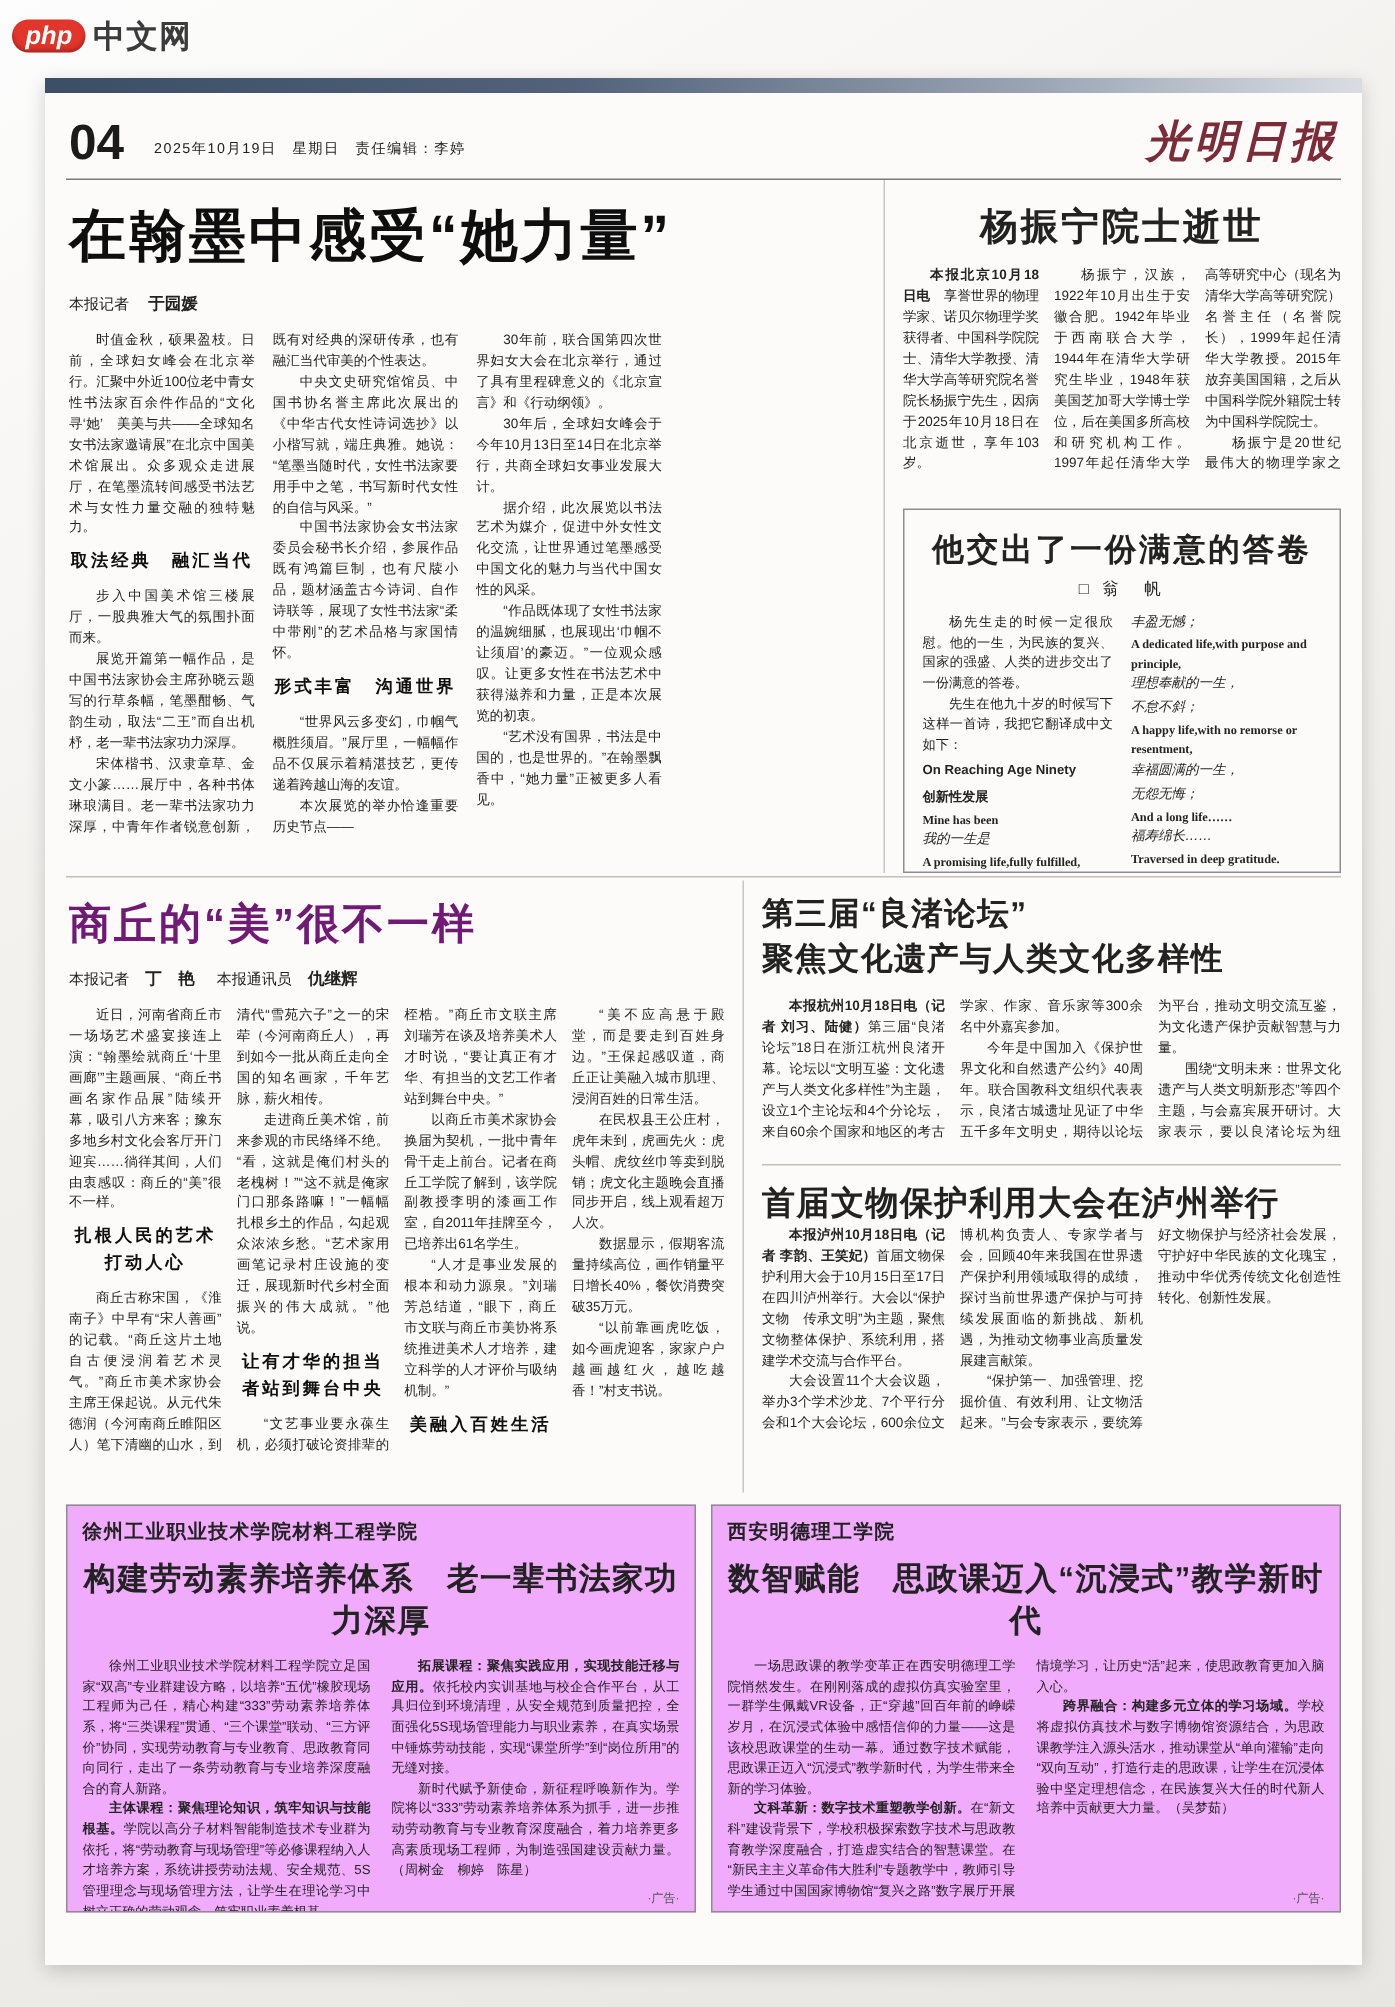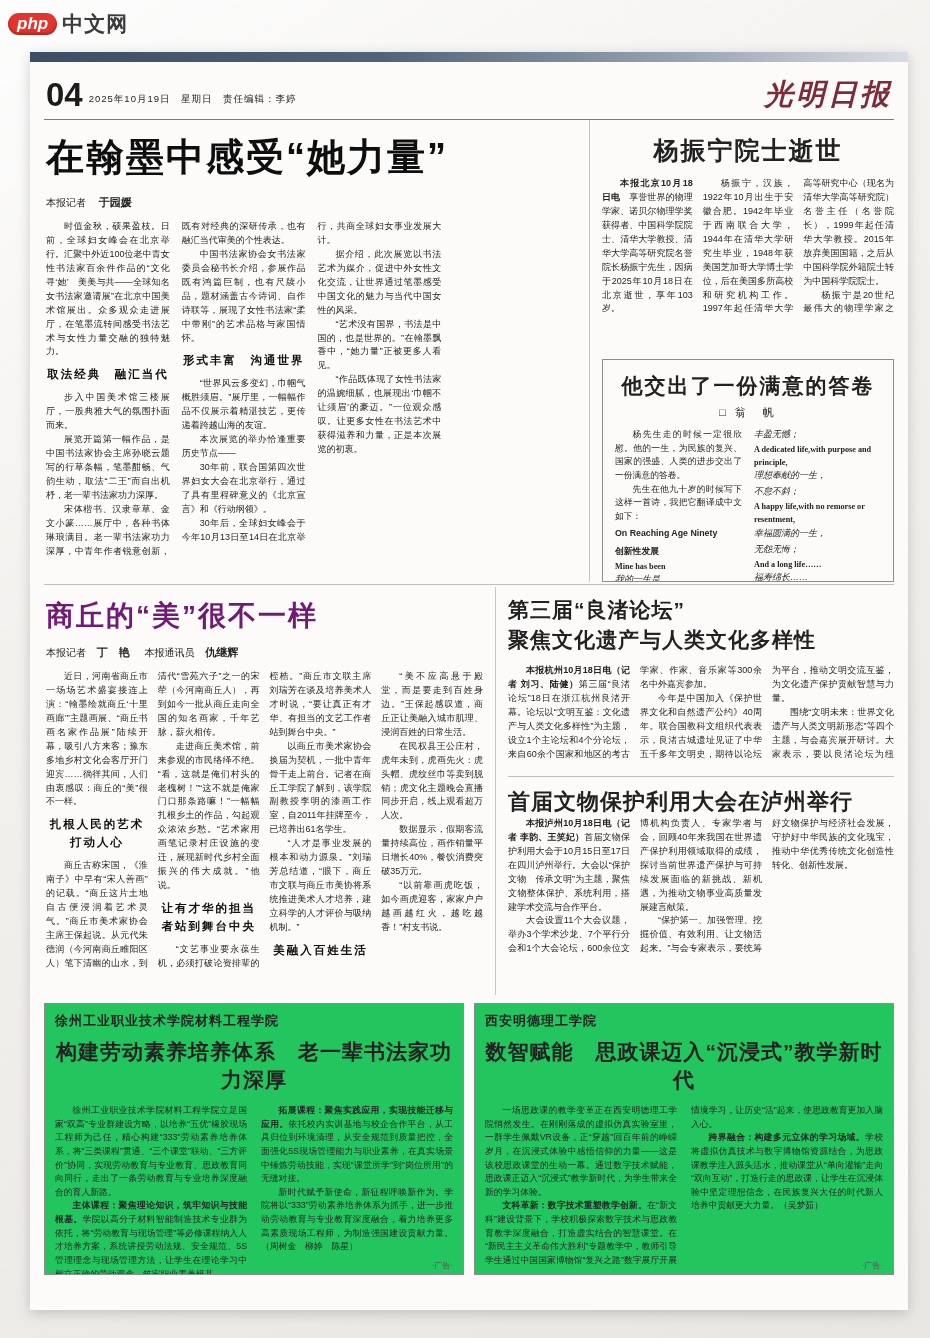--- a/index.html
+++ b/index.html
@@ -16,42 +16,42 @@
     box-shadow:inset 0 -2px 3px rgba(0,0,0,.25); }
   .wm-text { color:#3b3b3b; font-weight:bold; font-size:21px; letter-spacing:1px; }
 
   
   .paper { position:absolute; left:30px; top:52px; width:878px; height:1258px;
     background:#fcfbf9; box-shadow:0 3px 12px rgba(0,0,0,.18);
     padding:0 14px; overflow:hidden; }
   .topstrip { position:absolute; top:0; left:0; width:100%; height:10px;
     background:linear-gradient(90deg,#3c4e66 0%,#51627a 40%,#9aa5b4 75%,#d9dde3 100%); }
 
-  .header { display:flex; align-items:flex-end; gap:6px; padding:26px 2px 8px; }
+  .header { display:flex; align-items:flex-end; gap:20px; padding:26px 2px 8px; }
   .pagenum { font-size:33px; font-weight:bold; color:#1b1b1b; line-height:1; }
   .section-title { font-size:37px; font-weight:900; color:#2a5a8e; line-height:1; letter-spacing:4px; }
   .dateline { font-size:9.5px; color:#222; padding-bottom:5px; letter-spacing:1px; }
   .masthead { margin-left:auto; font-size:29px; color:#7c2c38; font-style:italic; font-weight:bold;
     font-family:"DejaVu Serif","Liberation Serif",serif; line-height:1; padding-bottom:2px; letter-spacing:3px; }
   .header-rule { border:0; border-top:1.5px solid #7b7b7b; margin:0; }
   .hrule { border:0; border-top:1px solid #c3bfb8; margin:2px 0; }
 
   .para { margin:0; text-indent:2em; }
   .body-cols { font-size:9px; line-height:1.55; color:#242424; text-align:justify; column-fill:auto; overflow:hidden; }
   .subhead { font-weight:bold; text-align:center; text-indent:0; font-size:11.5px; margin:7px 0; color:#101010; letter-spacing:2px; }
   .body-cols b { font-weight:bold; }
 
   .row1 { display:flex; height:462px; }
   .main-article { flex:1; padding:8px 12px 0 2px; border-right:1px solid #c9c5bf; overflow:hidden; }
   .main-headline { font-size:38px; font-weight:900; color:#0e0e0e; letter-spacing:2px; margin:4px 0 12px; }
   .byline { font-size:10px; margin:0 0 10px; color:#222; }
   .byline .bl-name { font-weight:bold; font-size:11px; margin-left:10px; }
   .main-body { column-count:4; column-gap:12px; height:340px; }
 
-  .right-col { width:304px; padding:2px 0 0 12px; display:flex; flex-direction:column; overflow:hidden;gap:20px; }
+  .right-col { width:304px; padding:2px 0 0 12px; display:flex; flex-direction:column; overflow:hidden; }
   .yang-headline { text-align:center; font-size:25px; font-weight:900; margin:12px 0 10px; letter-spacing:2px; }
   .yang-body { column-count:3; column-gap:10px; height:150px; }
   .answer-box { border:1px solid #8d8d8d; margin-top:12px; padding:8px 12px 4px; flex:1; overflow:hidden; position:relative; }
   .answer-headline { text-align:center; font-size:21px; font-weight:900; margin:4px 0 5px; letter-spacing:2px; }
   .answer-author { text-align:center; font-size:11px; margin:0 0 8px; letter-spacing:3px; }
   .answer-body { column-count:2; column-gap:12px; height:200px; font-size:8.8px; }
   .poem-en { margin:0; text-indent:0; font-family:"Liberation Serif",serif; font-size:8.2px; font-weight:bold; text-align:left; }
   .poem-zh { margin:0 0 2px; text-indent:0; font-style:italic; font-size:9px; text-align:left; }
   .poem-head { margin:4px 0 2px; text-indent:0; font-weight:bold; text-align:left; }
 
@@ -63,21 +63,21 @@
   .sq-body { column-count:4; column-gap:10px; height:308px; }
 
   .row2-right { flex:1; padding:4px 0 0 12px; display:flex; flex-direction:column; overflow:hidden; }
   .lz-headline { font-size:21px; font-weight:900; margin:4px 0 0; letter-spacing:1px; line-height:1.45; }
   .lz-headline.second { margin:0 0 8px; }
   .lz-body { column-count:3; column-gap:10px; height:110px; }
   .ww-headline { font-size:22px; font-weight:900; margin:8px 0 0; letter-spacing:1px; }
   .ww-body { column-count:3; column-gap:10px; height:142px; }
 
   .row3 { display:flex; gap:10px; margin-top:8px; height:272px; }
-  .ad-box { flex:1; border:1px solid #8d8d8d; padding:8px 10px 4px; overflow:hidden; position:relative; background:#22c55e; }
+  .ad-box { flex:1; border:1px solid #8d8d8d; padding:8px 10px 4px; overflow:hidden; position:relative; background:#f0abfc; }
   .ad-kicker { font-size:13px; font-weight:900; margin:0 0 8px; letter-spacing:1px; }
   .ad-headline { font-size:21px; font-weight:900; text-align:center; margin:0 0 10px; letter-spacing:1px; }
   .ad-body { column-count:2; column-gap:14px; height:178px; font-size:8.8px; }
   .ad-mark { position:absolute; right:10px; bottom:3px; font-size:8px; color:#555; }
 </style>
 </head>
 <body>
 
 <div class="watermark">
   <span class="php-badge">php</span>
@@ -100,29 +100,30 @@
       <div class="byline">
         <span>本报记者</span>
         <span class="bl-name">于园媛</span>
       </div>
       <div class="body-cols main-body">
           <p class="para">时值金秋，硕果盈枝。日前，全球妇女峰会在北京举行。汇聚中外近100位老中青女性书法家百余件作品的“文化寻‘她’　美美与共——全球知名女书法家邀请展”在北京中国美术馆展出。众多观众走进展厅，在笔墨流转间感受书法艺术与女性力量交融的独特魅力。</p>
           <p class="subhead">取法经典　融汇当代</p>
           <p class="para">步入中国美术馆三楼展厅，一股典雅大气的氛围扑面而来。</p>
           <p class="para">展览开篇第一幅作品，是中国书法家协会主席孙晓云题写的行草条幅，笔墨酣畅、气韵生动，取法“二王”而自出机杼，老一辈书法家功力深厚。</p>
           <p class="para">宋体楷书、汉隶章草、金文小篆……展厅中，各种书体琳琅满目。老一辈书法家功力深厚，中青年作者锐意创新，既有对经典的深研传承，也有融汇当代审美的个性表达。</p>
+          <p class="para">中央文史研究馆馆员、中国书协名誉主席此次展出的《中华古代女性诗词选抄》以小楷写就，端庄典雅。她说：“笔墨当随时代，女性书法家要用手中之笔，书写新时代女性的自信与风采。”</p>
           <p class="para">中国书法家协会女书法家委员会秘书长介绍，参展作品既有鸿篇巨制，也有尺牍小品，题材涵盖古今诗词、自作诗联等，展现了女性书法家“柔中带刚”的艺术品格与家国情怀。</p>
           <p class="subhead">形式丰富　沟通世界</p>
           <p class="para">“世界风云多变幻，巾帼气概胜须眉。”展厅里，一幅幅作品不仅展示着精湛技艺，更传递着跨越山海的友谊。</p>
           <p class="para">本次展览的举办恰逢重要历史节点——</p>
           <p class="para">30年前，联合国第四次世界妇女大会在北京举行，通过了具有里程碑意义的《北京宣言》和《行动纲领》。</p>
           <p class="para">30年后，全球妇女峰会于今年10月13日至14日在北京举行，共商全球妇女事业发展大计。</p>
           <p class="para">据介绍，此次展览以书法艺术为媒介，促进中外女性文化交流，让世界通过笔墨感受中国文化的魅力与当代中国女性的风采。</p>
+          <p class="para">“作品既体现了女性书法家的温婉细腻，也展现出‘巾帼不让须眉’的豪迈。”一位观众感叹。让更多女性在书法艺术中获得滋养和力量，正是本次展览的初衷。</p>
           <p class="para">“艺术没有国界，书法是中国的，也是世界的。”在翰墨飘香中，“她力量”正被更多人看见。</p>
-          <p class="para">“作品既体现了女性书法家的温婉细腻，也展现出‘巾帼不让须眉’的豪迈。”一位观众感叹。让更多女性在书法艺术中获得滋养和力量，正是本次展览的初衷。</p>
         </div>
     </div>
 
     <div class="right-col">
       <div>
         <div class="yang-headline">杨振宁院士逝世</div>
         <div class="body-cols yang-body">
             <p class="para"><b>本报北京10月18日电</b>　享誉世界的物理学家、诺贝尔物理学奖获得者、中国科学院院士、清华大学教授、清华大学高等研究院名誉院长杨振宁先生，因病于2025年10月18日在北京逝世，享年103岁。</p>
             <p class="para">杨振宁，汉族，1922年10月出生于安徽合肥。1942年毕业于西南联合大学，1944年在清华大学研究生毕业，1948年获美国芝加哥大学博士学位，后在美国多所高校和研究机构工作。1997年起任清华大学高等研究中心（现名为清华大学高等研究院）名誉主任（名誉院长），1999年起任清华大学教授。2015年放弃美国国籍，之后从中国科学院外籍院士转为中国科学院院士。</p>
             <p class="para">杨振宁是20世纪最伟大的物理学家之一。他因提出弱相互作用中宇称不守恒的革命性思想，于1957年获诺贝尔物理学奖。他提出了一维量子多体问题的关键方程式“杨—巴克斯特方程”，开辟了统计物理和量子群等物理和数学研究的新方向。他与李政道合作提出的理论成就，奠定了粒子物理研究的重要基础，为物理学事业作出卓越贡献。</p>

